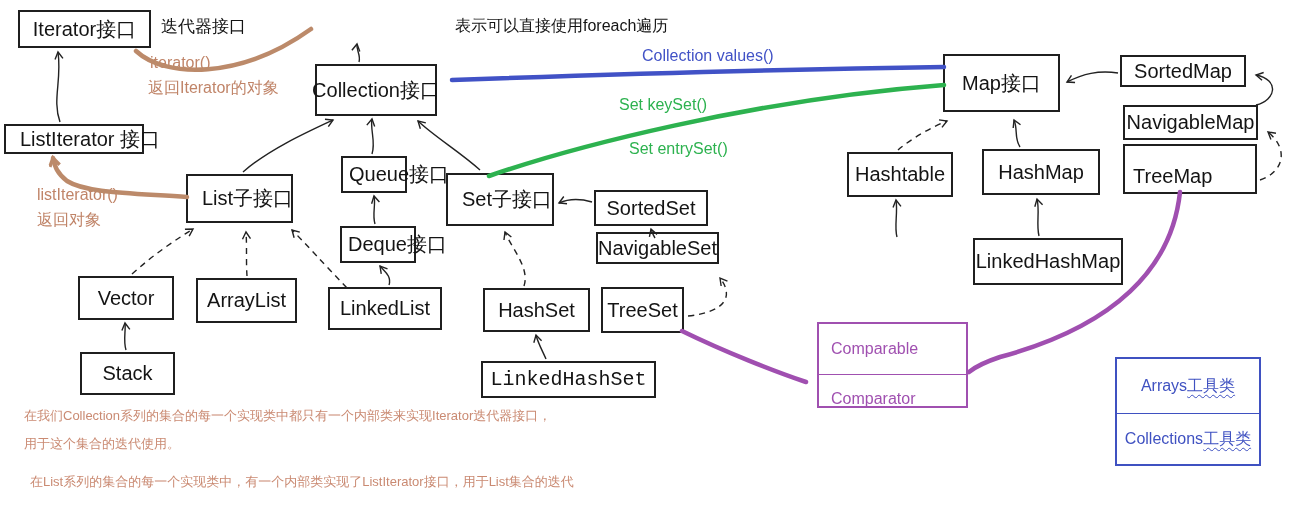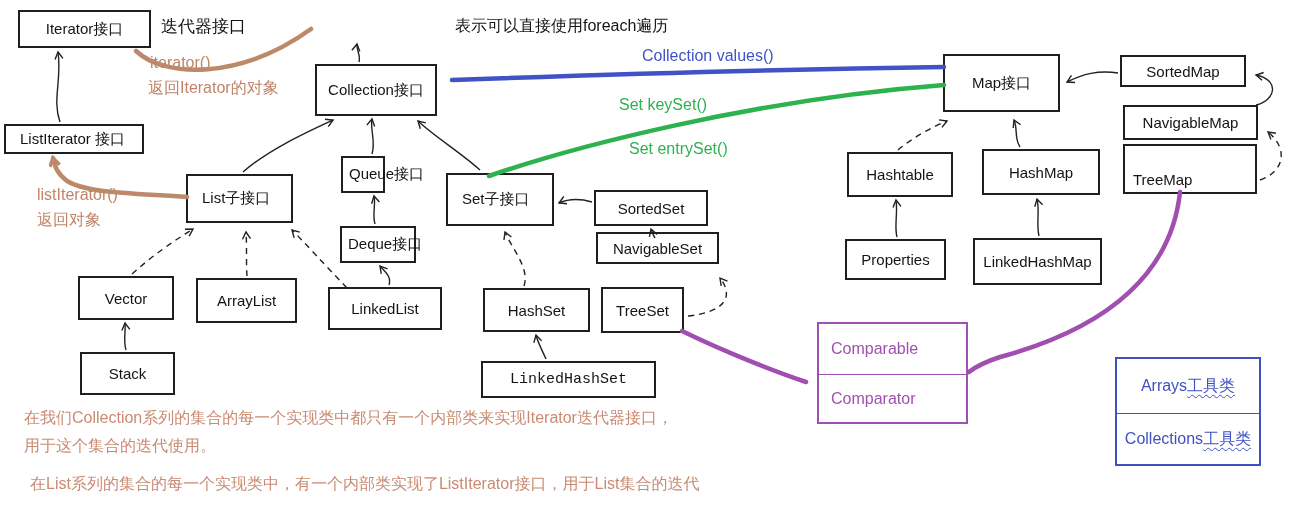--- a/index.html
+++ b/index.html
@@ -2,31 +2,31 @@
 <html><head>
 <meta charset="utf-8">
 <style>
   html,body{margin:0;padding:0;background:#ffffff;}
   #canvas{
     position:relative;width:1295px;height:508px;background:#ffffff;overflow:hidden;
     font-family:"Liberation Sans","DejaVu Sans",sans-serif;
   }
   .node{
     position:absolute;border:2px solid #1f1f1f;background:#ffffff;color:#141414;
-    font-size:15px;display:flex;align-items:center;justify-content:center;
+    font-size:20px;display:flex;align-items:center;justify-content:center;
     white-space:nowrap;box-sizing:border-box;z-index:2;
   }
   .node.left{justify-content:flex-start;padding-left:14px;}
   .node.overflow{justify-content:flex-start;padding-left:6px;overflow:visible;}
   .node.bottomleft{align-items:flex-end;justify-content:flex-start;padding-left:8px;padding-bottom:4px;}
   .freetext{position:absolute;white-space:nowrap;z-index:3;font-size:16px;color:#141414;line-height:1.2;}
   .brown{color:#c08468;}
   .blue{color:#4152c6;}
   .green{color:#2db24f;}
-  .salmon{color:#ca8a72;font-size:16px;}
+  .salmon{color:#ca8a72;font-size:13px;}
   .cellbox{position:absolute;box-sizing:border-box;background:#fff;z-index:2;}
   .cellbox .cell{box-sizing:border-box;display:flex;align-items:center;font-size:16px;}
   #cmp-box{border:2px solid #a050b0;color:#a050b0;}
   #cmp-box .cell{padding-left:12px;}
   #cmp-box .cell.top{border-bottom:1px solid #a050b0;}
   #tools-box{border:2px solid #3f51c1;color:#3f51c1;}
   #tools-box .cell{justify-content:center;}
   #tools-box .cell.top{border-bottom:1px solid #3f51c1;}
   .wavy{text-decoration:underline wavy 1px;text-underline-offset:3px;}
   svg.overlay{position:absolute;left:0;top:0;z-index:4;pointer-events:none;}
@@ -41,21 +41,21 @@
     </div>
   <div class="node" style="left:315px;top:64px;width:122px;height:52px;">
       <span>Collection接口</span>
     </div>
   <div class="node left" style="left:4px;top:124px;width:140px;height:30px;">
       <span>ListIterator 接口</span>
     </div>
   <div class="node left" style="left:186px;top:174px;width:107px;height:49px;">
       <span>List子接口</span>
     </div>
-  <div class="node overflow" style="left:341px;top:156px;width:44px;height:37px;">
+  <div class="node overflow" style="left:341px;top:156px;width:66px;height:37px;">
       <span>Queue接口</span>
     </div>
   <div class="node left" style="left:446px;top:173px;width:108px;height:53px;">
       <span>Set子接口</span>
     </div>
   <div class="node overflow" style="left:340px;top:226px;width:76px;height:37px;">
       <span>Deque接口</span>
     </div>
   <div class="node" style="left:594px;top:190px;width:114px;height:36px;">
       <span>SortedSet</span>
@@ -95,28 +95,25 @@
     </div>
   <div class="node bottomleft" style="left:1123px;top:144px;width:134px;height:50px;">
       <span>TreeMap</span>
     </div>
   <div class="node" style="left:847px;top:152px;width:106px;height:45px;">
       <span>Hashtable</span>
     </div>
   <div class="node" style="left:982px;top:149px;width:118px;height:46px;">
       <span>HashMap</span>
     </div>
-  <div class="node" style="left:845px;top:239px;width:101px;height:41px;">
-      <span>Properties</span>
-    </div>
-  <div class="node" style="left:973px;top:238px;width:129px;height:47px;">
+  <div class="node" style="left:973px;top:238px;width:150px;height:47px;">
       <span>LinkedHashMap</span>
     </div>
 
-  <div class="cellbox" id="cmp-box" style="left:817px;top:322px;width:151px;height:102px;">
+  <div class="cellbox" id="cmp-box" style="left:817px;top:322px;width:151px;height:86px;">
     <div class="cell top" style="height:51px;">
         <span>Comparable</span>
       </div>
     <div class="cell" style="height:47px;">
         <span>Comparator</span>
       </div>
   </div>
   <div class="cellbox" id="tools-box" style="left:1115px;top:357px;width:146px;height:109px;">
     <div class="cell top" style="height:55px;">
         <span>Arrays</span>

